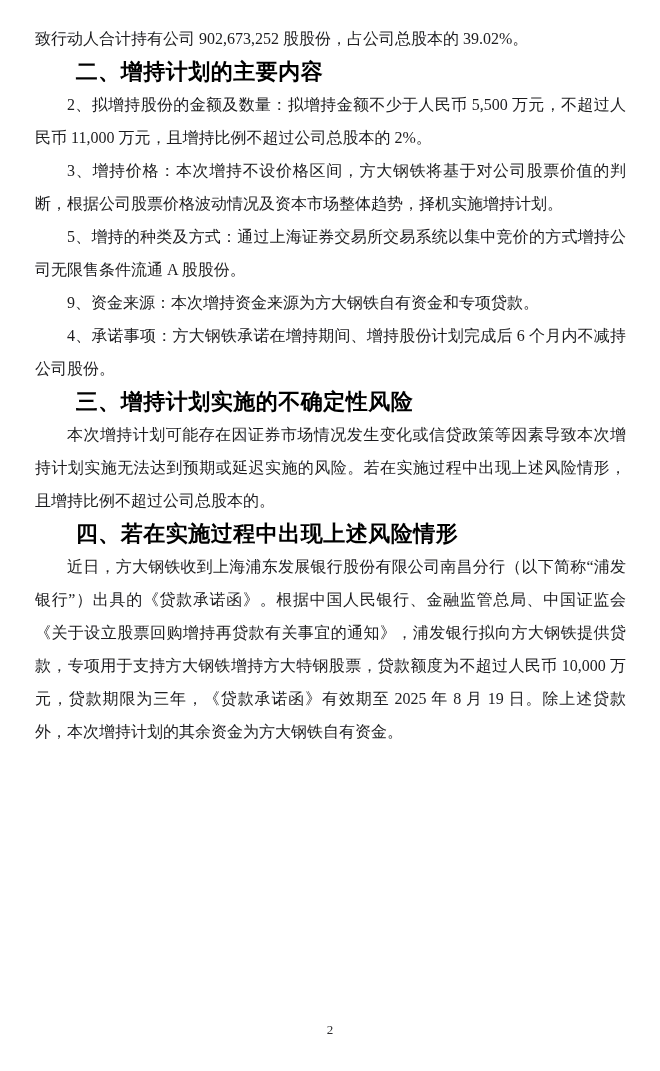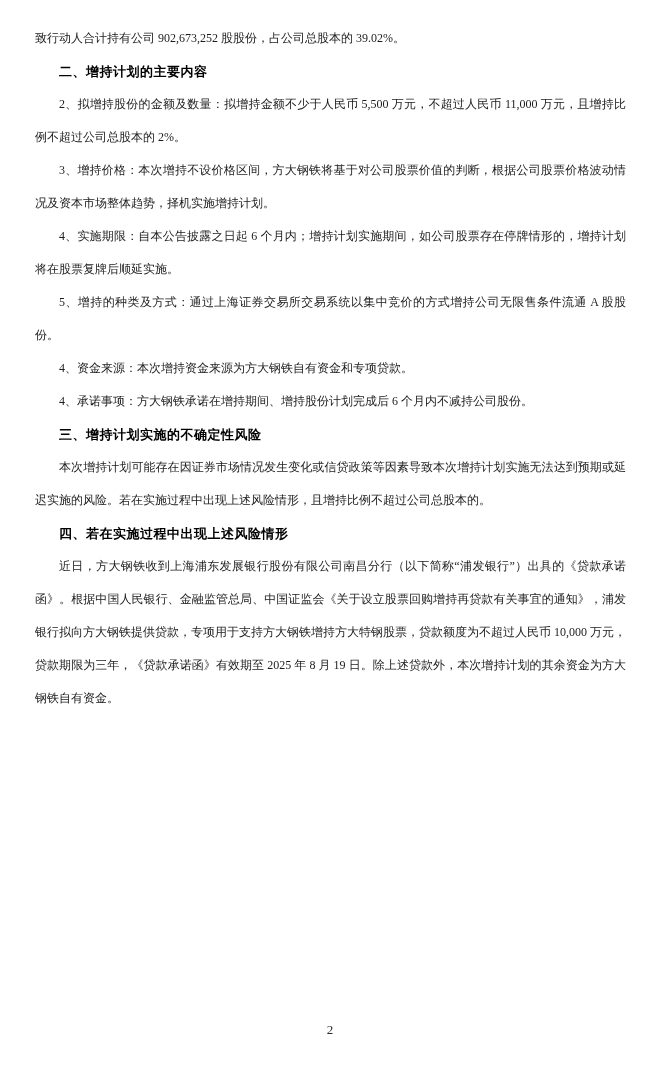--- a/index.html
+++ b/index.html
@@ -18,36 +18,36 @@
   .page {
     box-sizing: border-box;
     width: 660px;
     height: 1071px;
     padding: 22px 34px 0 35px;
     position: relative;
   }
   .doc p, .doc h2 {
     margin: 0;
     padding: 0;
-    font-size: 12px;
+    font-size: 16px;
     line-height: 33px;
     font-weight: normal;
     text-align: justify;
   }
   .doc p.para {
     text-indent: 2em;
   }
   .doc p.cont {
     text-indent: 0;
   }
   .doc h2.heading {
     font-family: "Liberation Sans", "DejaVu Sans", sans-serif;
     font-weight: bold;
     text-indent: 1.85em;
-    font-size: 13px;
+    font-size: 22px;
     letter-spacing: 0.5px;
     color: #000;
   }
   .footer {
     position: absolute;
     left: 0;
     bottom: 33px;
     width: 100%;
     text-align: center;
   }
@@ -58,23 +58,22 @@
 </style>
 </head>
 <body>
 
 <div class="page">
   <div class="doc">
     <p class="cont">致行动人合计持有公司 902,673,252 股股份，占公司总股本的 39.02%。</p>
     <h2 class="heading">二、增持计划的主要内容</h2>
     <p class="para">2、拟增持股份的金额及数量：拟增持金额不少于人民币 5,500 万元，不超过人民币 11,000 万元，且增持比例不超过公司总股本的 2%。</p>
     <p class="para">3、增持价格：本次增持不设价格区间，方大钢铁将基于对公司股票价值的判断，根据公司股票价格波动情况及资本市场整体趋势，择机实施增持计划。</p>
-    <p class="para">4、实施期限：自本公告披露之日起 6 个月内；增持计划实施期间，如公司股票存在停牌情形的，增持计划将在股票复牌后顺延实施。</p>
     <p class="para">5、增持的种类及方式：通过上海证券交易所交易系统以集中竞价的方式增持公司无限售条件流通 A 股股份。</p>
-    <p class="para">4、资金来源：本次增持资金来源为方大钢铁自有资金和专项贷款。</p>
+    <p class="para">9、资金来源：本次增持资金来源为方大钢铁自有资金和专项贷款。</p>
     <p class="para">4、承诺事项：方大钢铁承诺在增持期间、增持股份计划完成后 6 个月内不减持公司股份。</p>
     <h2 class="heading">三、增持计划实施的不确定性风险</h2>
     <p class="para">本次增持计划可能存在因证券市场情况发生变化或信贷政策等因素导致本次增持计划实施无法达到预期或延迟实施的风险。若在实施过程中出现上述风险情形，且增持比例不超过公司总股本的。</p>
     <h2 class="heading">四、若在实施过程中出现上述风险情形</h2>
     <p class="para">近日，方大钢铁收到上海浦东发展银行股份有限公司南昌分行（以下简称“浦发银行”）出具的《贷款承诺函》。根据中国人民银行、金融监管总局、中国证监会《关于设立股票回购增持再贷款有关事宜的通知》，浦发银行拟向方大钢铁提供贷款，专项用于支持方大钢铁增持方大特钢股票，贷款额度为不超过人民币 10,000 万元，贷款期限为三年，《贷款承诺函》有效期至 2025 年 8 月 19 日。除上述贷款外，本次增持计划的其余资金为方大钢铁自有资金。</p>
   </div>
 
   <div class="footer">
     <span class="page-number">2</span>
   </div>

